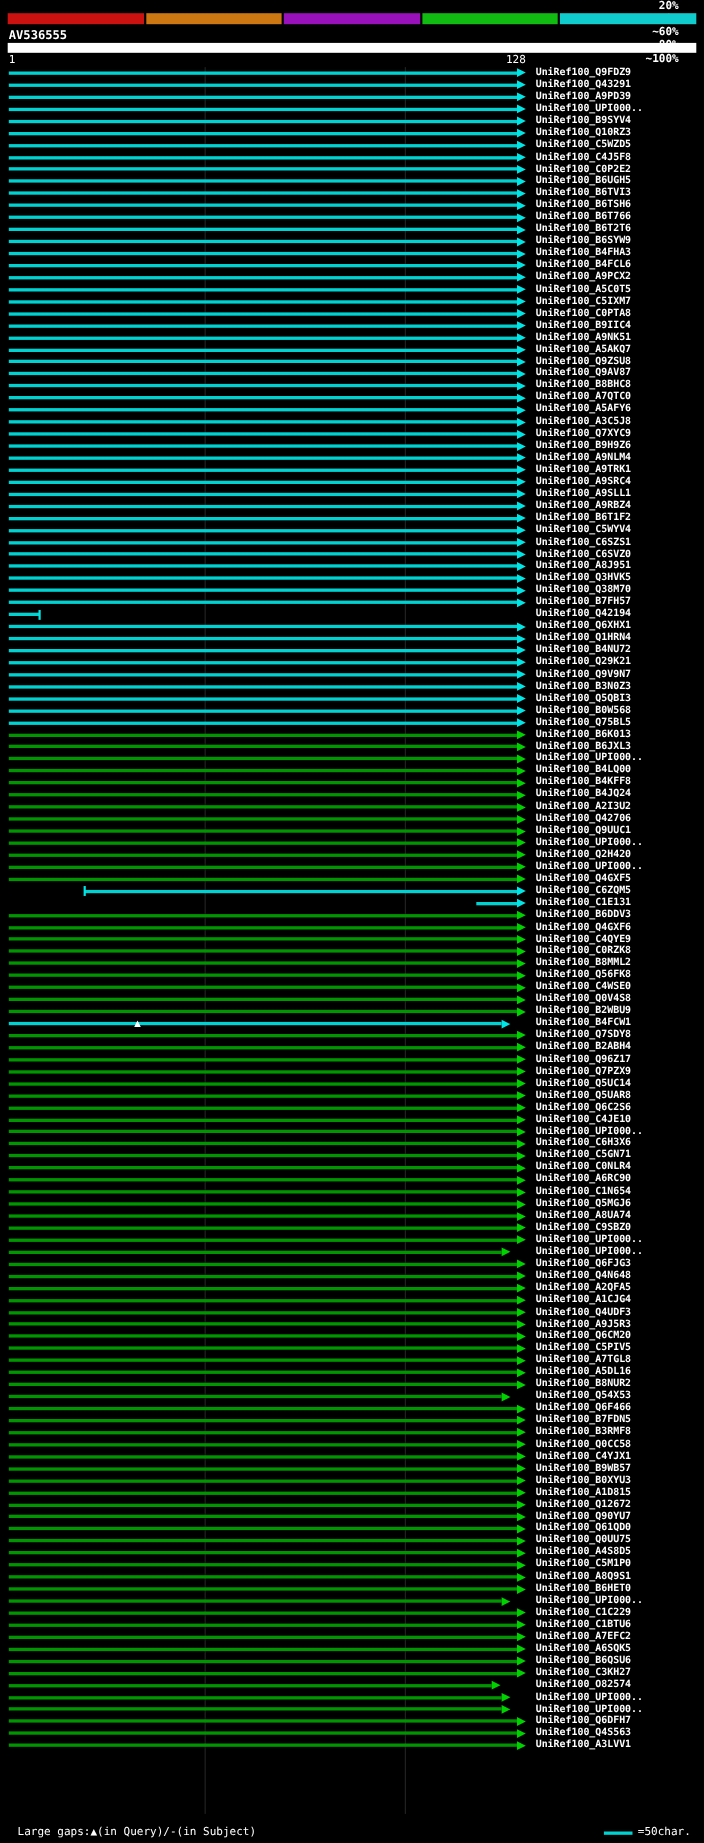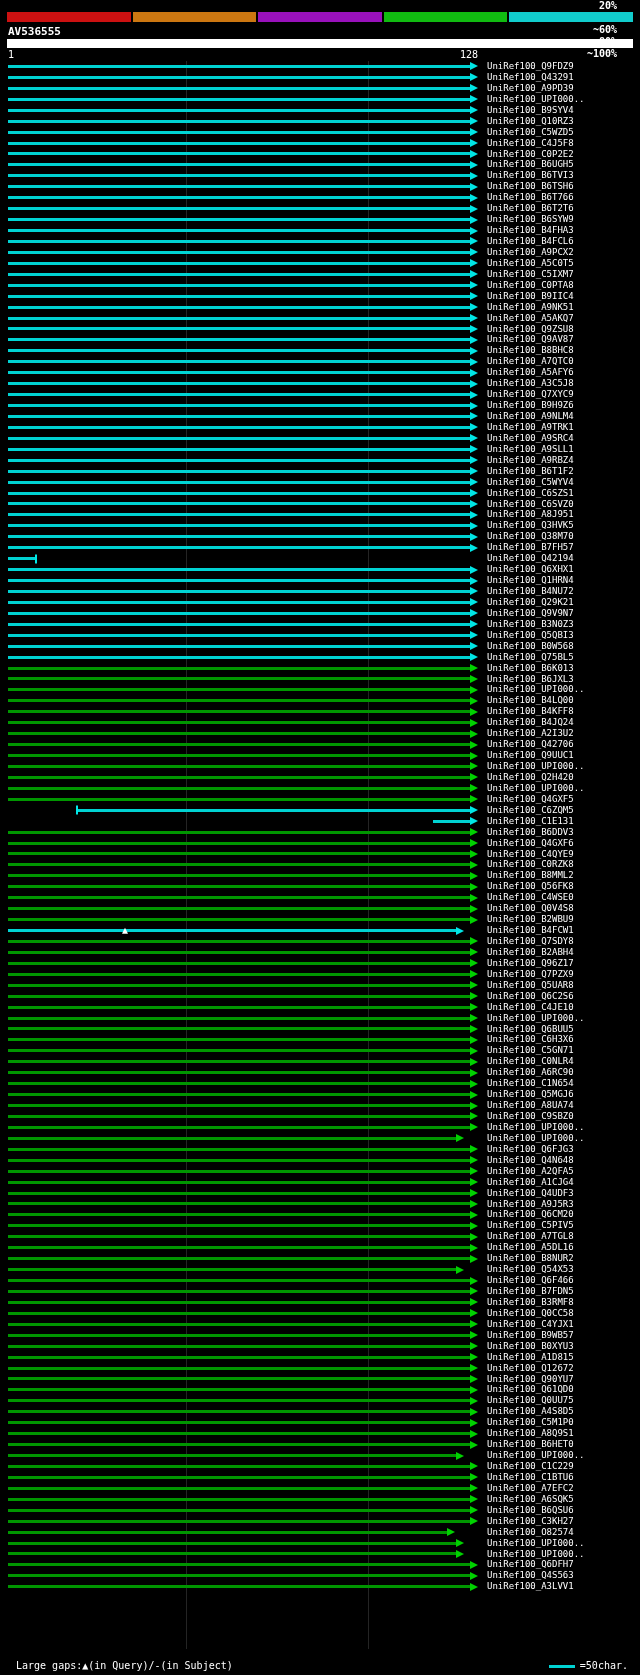--- a/index.html
+++ b/index.html
@@ -65,21 +65,21 @@
     </div>
   </div>
 
   <div id="query-name">AV536555</div>
   <div id="query-bar"></div>
   <div id="ruler">
     <span>1</span>
     <span>128</span>
   </div>
 
-  <div id="plot" style="height: 1587.75px;">
+  <div id="plot" style="height: 1587.75px; font-weight: bold;">
     <div class="vgrid" style="left:186px;"></div>
     <div class="vgrid" style="left:368px;"></div>
   <div class="row cyan">
     <div class="track">
       <div class="bar" style="left: 0%; width: 100%;">
 
         <span class="arrow"></span>
       </div>
     </div>
     <div class="label">UniRef100_Q9FDZ9</div>
@@ -835,20 +835,29 @@
     </div>
     <div class="label">UniRef100_Q7PZX9</div>
   </div>
       <div class="row green">
     <div class="track">
       <div class="bar" style="left: 0%; width: 100%;">
 
         <span class="arrow"></span>
       </div>
     </div>
+    <div class="label">UniRef100_Q5UC14</div>
+  </div>
+      <div class="row green">
+    <div class="track">
+      <div class="bar" style="left: 0%; width: 100%;">
+
+        <span class="arrow"></span>
+      </div>
+    </div>
     <div class="label">UniRef100_Q5UAR8</div>
   </div>
       <div class="row green">
     <div class="track">
       <div class="bar" style="left: 0%; width: 100%;">
 
         <span class="arrow"></span>
       </div>
     </div>
     <div class="label">UniRef100_Q6C2S6</div>
@@ -863,29 +872,20 @@
     <div class="label">UniRef100_C4JE10</div>
   </div>
       <div class="row green">
     <div class="track">
       <div class="bar" style="left: 0%; width: 100%;">
 
         <span class="arrow"></span>
       </div>
     </div>
     <div class="label">UniRef100_UPI000..</div>
-  </div>
-      <div class="row green">
-    <div class="track">
-      <div class="bar" style="left: 0%; width: 100%;">
-
-        <span class="arrow"></span>
-      </div>
-    </div>
-    <div class="label">UniRef100_Q6BUU5</div>
   </div>
       <div class="row green">
     <div class="track">
       <div class="bar" style="left: 0%; width: 100%;">
 
         <span class="arrow"></span>
       </div>
     </div>
     <div class="label">UniRef100_C6H3X6</div>
   </div>

